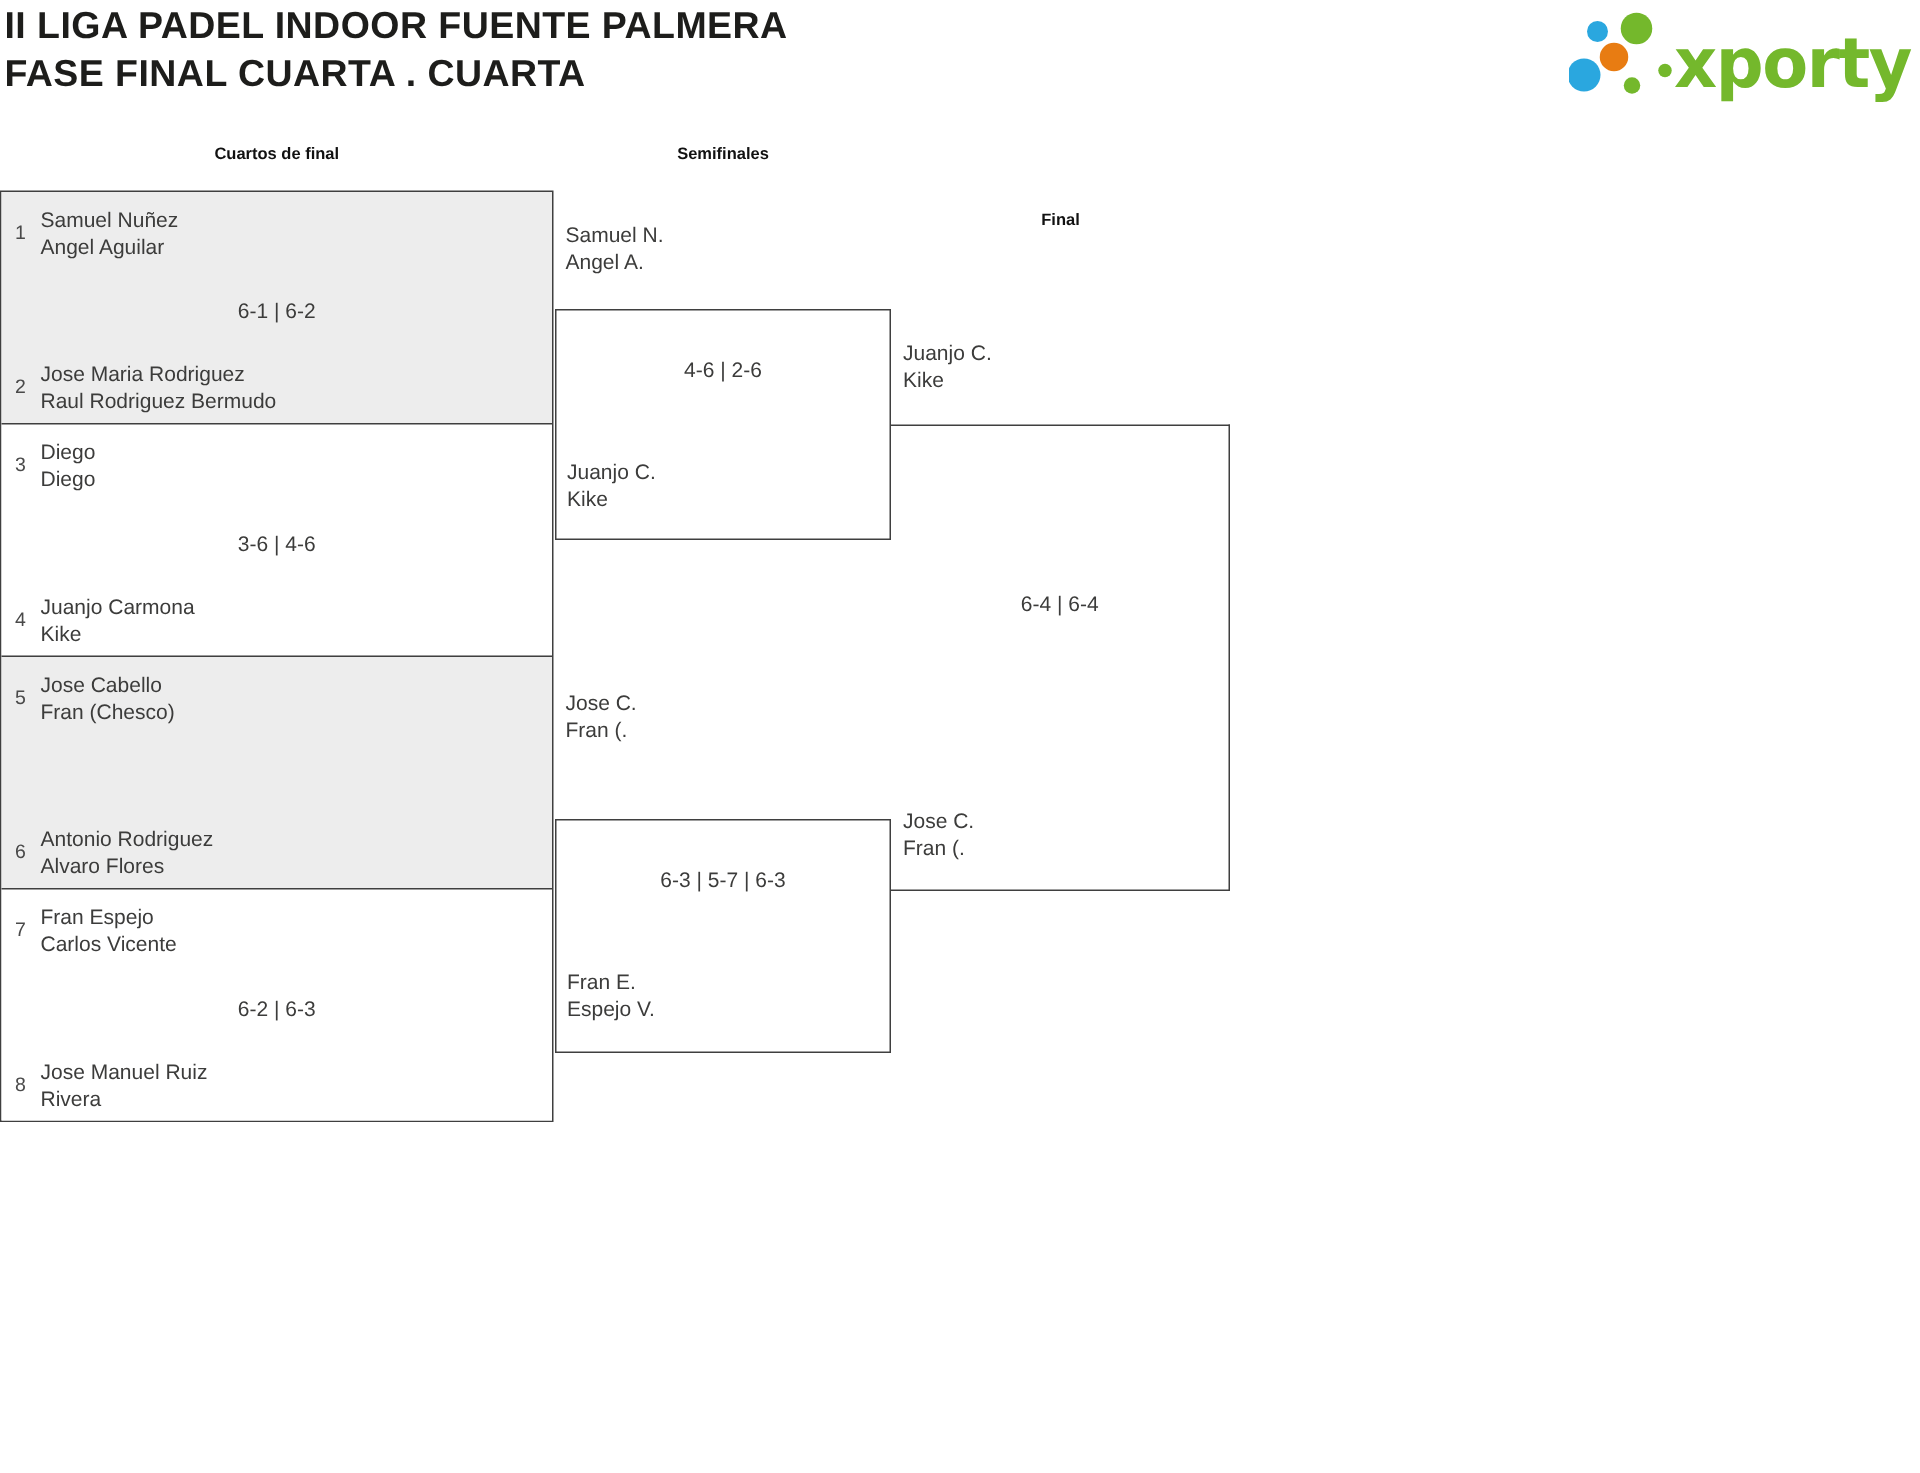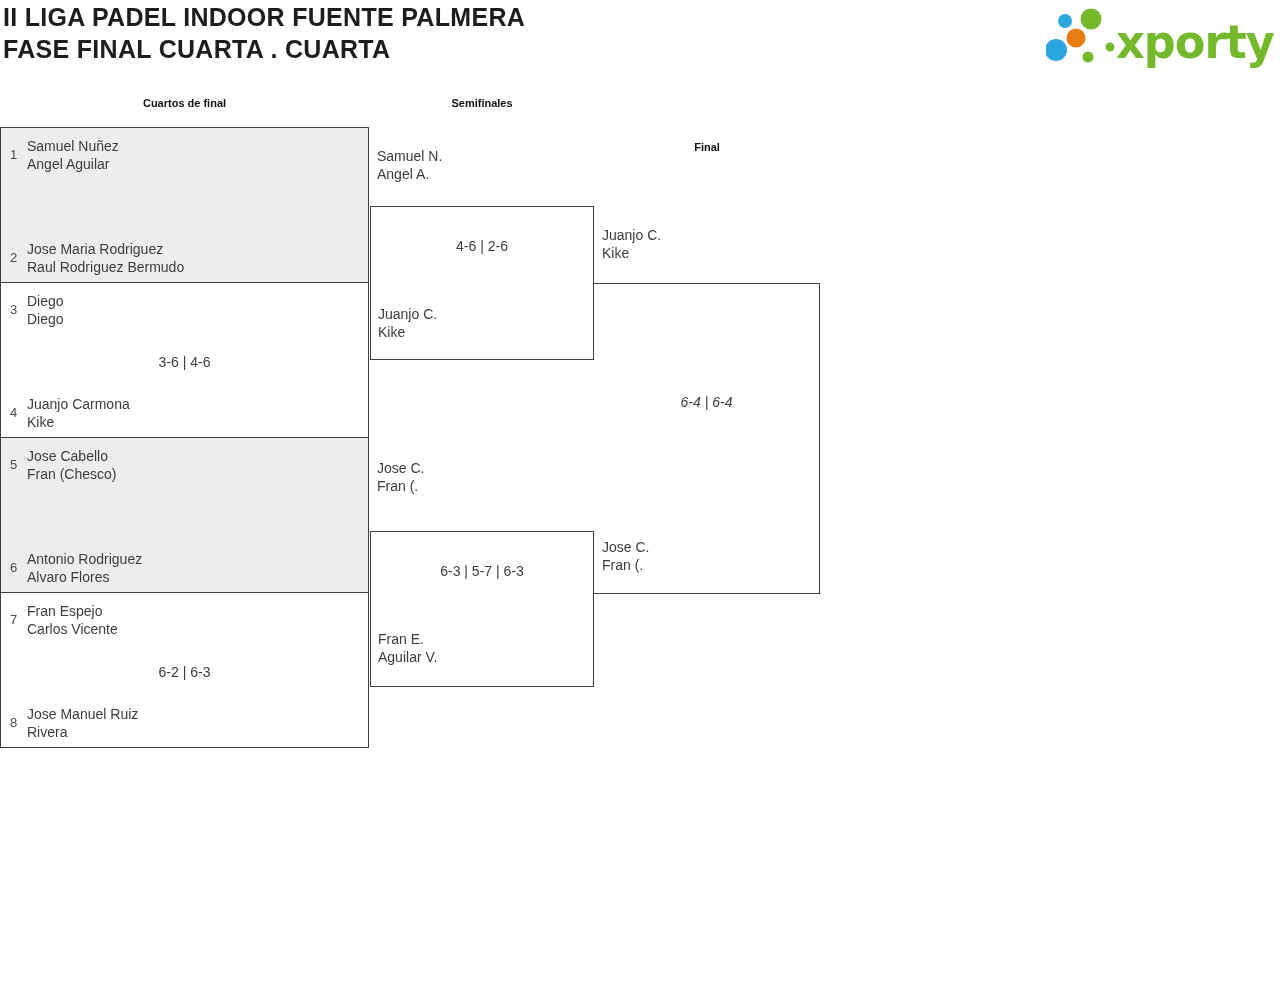--- a/index.html
+++ b/index.html
@@ -42,30 +42,30 @@
     position:absolute;left:0;width:100%;text-align:center;
     font-size:14px;color:#3c3c3b;
   }
   .qf-match .score{top:71px;}
 
   .sf-box{
     position:absolute;left:370px;width:224px;
     border:1.5px solid #3f3f3f;box-sizing:border-box;background:transparent;
   }
   .sf-box.sf1{top:206px;height:154px;}
-  .sf-box.sf2{top:531px;height:156px;}
+  .sf-box.sf2{top:546px;height:156px;}
   .sf-box .score{top:31px;}
   .in-team{position:absolute;left:7px;top:98px;font-size:14px;line-height:18px;}
   .in-team span{display:block;}
 
   .final-box{
     position:absolute;left:594px;top:283px;width:226px;height:311px;
     border:1.5px solid #3f3f3f;border-left:none;box-sizing:border-box;
   }
-  .final-box .score{top:110px;font-style:italic;}
+  .final-box .score{top:110px;}
 
   .float-label{position:absolute;font-size:14px;line-height:18px;}
   .float-label span{display:block;}
   .lbl-sf1-top{left:377px;top:147px;}
   .lbl-sf2-top{left:377px;top:459px;}
   .lbl-f-top{left:602px;top:226px;}
   .lbl-f-bot{left:602px;top:538px;}
 </style>
 </head>
 <body>
@@ -89,20 +89,21 @@
 <div class="round-label r3">Final</div>
 
 <div class="qf">
 
   <div class="qf-match shaded">
     <div class="seed top">1</div>
     <div class="team top winner">
       <span>Samuel Nuñez</span>
         <span>Angel Aguilar</span>
     </div>
+    <div class="score">6-1 | 6-2</div>
     <div class="seed bot">2</div>
     <div class="team bot">
       <span>Jose Maria Rodriguez</span>
         <span>Raul Rodriguez Bermudo</span>
     </div>
   </div>
 
   <div class="qf-match">
     <div class="seed top">3</div>
     <div class="team top">
@@ -159,21 +160,21 @@
 </div>
 
 <div class="float-label lbl-sf2-top winner">
   <span>Jose C.</span>
     <span>Fran (.</span>
 </div>
 <div class="sf-box sf2">
   <div class="score">6-3 | 5-7 | 6-3</div>
   <div class="in-team">
     <span>Fran E.</span>
-      <span>Aguilar V.</span>
+      <span>Espejo V.</span>
   </div>
 </div>
 
 <div class="float-label lbl-f-top winner">
   <span>Juanjo C.</span>
     <span>Kike</span>
 </div>
 <div class="final-box">
   <div class="score">6-4 | 6-4</div>
 </div>

